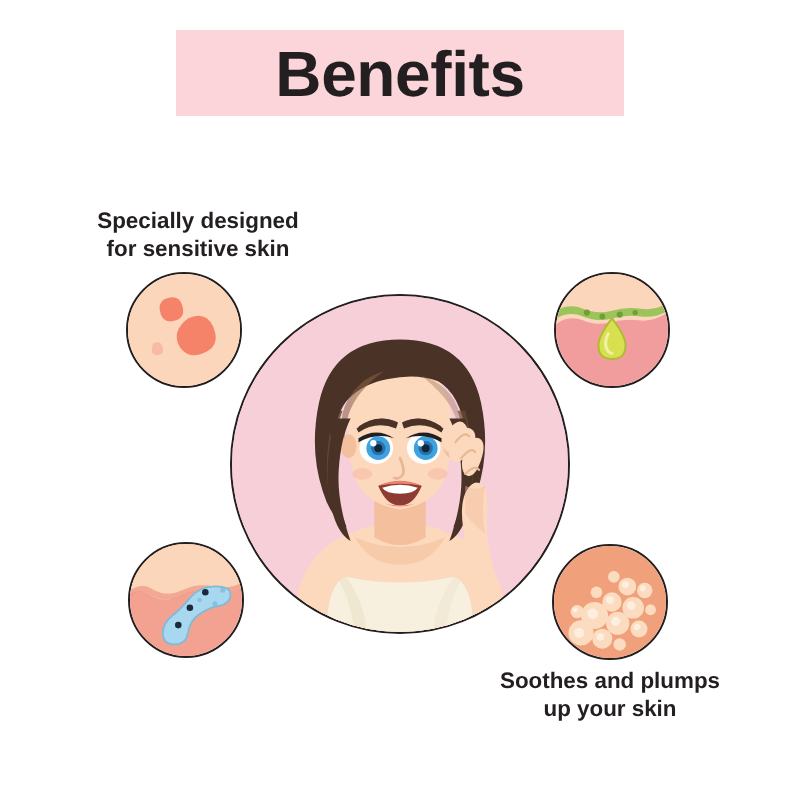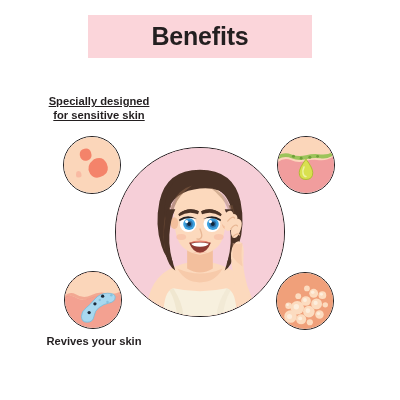--- a/index.html
+++ b/index.html
@@ -29,39 +29,39 @@
     left: 88px;
     top: 15px;
     width: 224px;
     height: 43px;
     background: #fbd5da;
     display: flex;
     align-items: center;
     justify-content: center;
   }
   .title-text {
-    font-size: 25px;
+    font-size: 32px;
     font-weight: 700;
     color: #231f20;
     letter-spacing: -0.2px;
     line-height: 1;
     white-space: nowrap;
   }
 
   
   .caption {
     position: absolute;
     font-size: 11.2px;
     font-weight: 600;
     color: #231f20;
     line-height: 1.28;
     text-align: center;
     white-space: pre-line;
   }
-  .caption-tl { left: 24px;  top: 94px;  width: 150px; text-decoration: underline; }
+  .caption-tl { left: 24px;  top: 104px;  width: 150px; }
   .caption-tr { left: 228px; top: 96px;  width: 150px; }
   .caption-bl { left: 18px;  top: 334px; width: 152px; }
   .caption-br { left: 228px; top: 334px; width: 154px; }
 
   
   .icon-circle {
     position: absolute;
     width: 58px;
     height: 58px;
     border-radius: 50%;
@@ -94,21 +94,22 @@
 <body>
 
 <div id="infographic">
 
   <div class="title-banner">
     <div class="title-text">Benefits</div>
   </div>
 
   <div class="caption caption-tl">Specially designed
 for sensitive skin</div>
-  <div class="caption caption-bl">Revives your skin</div>
+  <div class="caption caption-br">Soothes and plumps
+up your skin</div>
 
   <div class="icon-circle circle-tl">
     <svg viewBox="0 0 58 58" xmlns="http://www.w3.org/2000/svg">
       <rect x="0" y="0" width="58" height="58" fill="#fbd6ba"></rect>
       <path d="M19 13 q7 -3 9 3 q2 6 -3 8 q-6 2 -8 -3 q-2 -6 2 -8 z" fill="#f4836a"></path>
       <path d="M31 23 q9 -4 13 4 q4 9 -3 13 q-9 5 -14 -2 q-5 -8 4 -15 z" fill="#f4836a"></path>
       <path d="M13 36 q4 -2 5 2 q1 4 -3 4 q-4 0 -2 -6 z" fill="#f7a48f" opacity="0.55"></path>
     </svg>
   </div>
 

